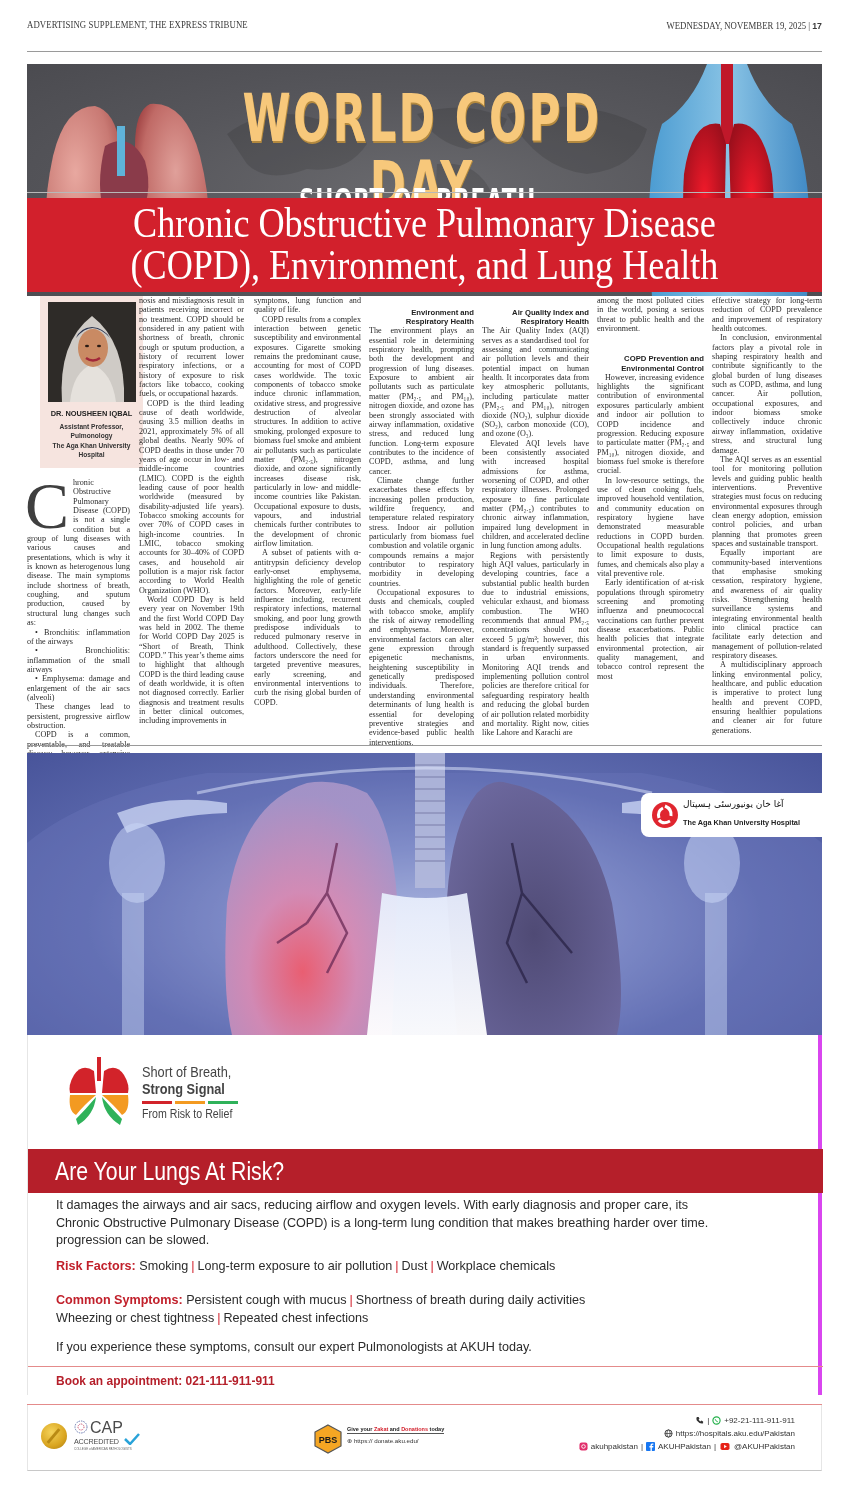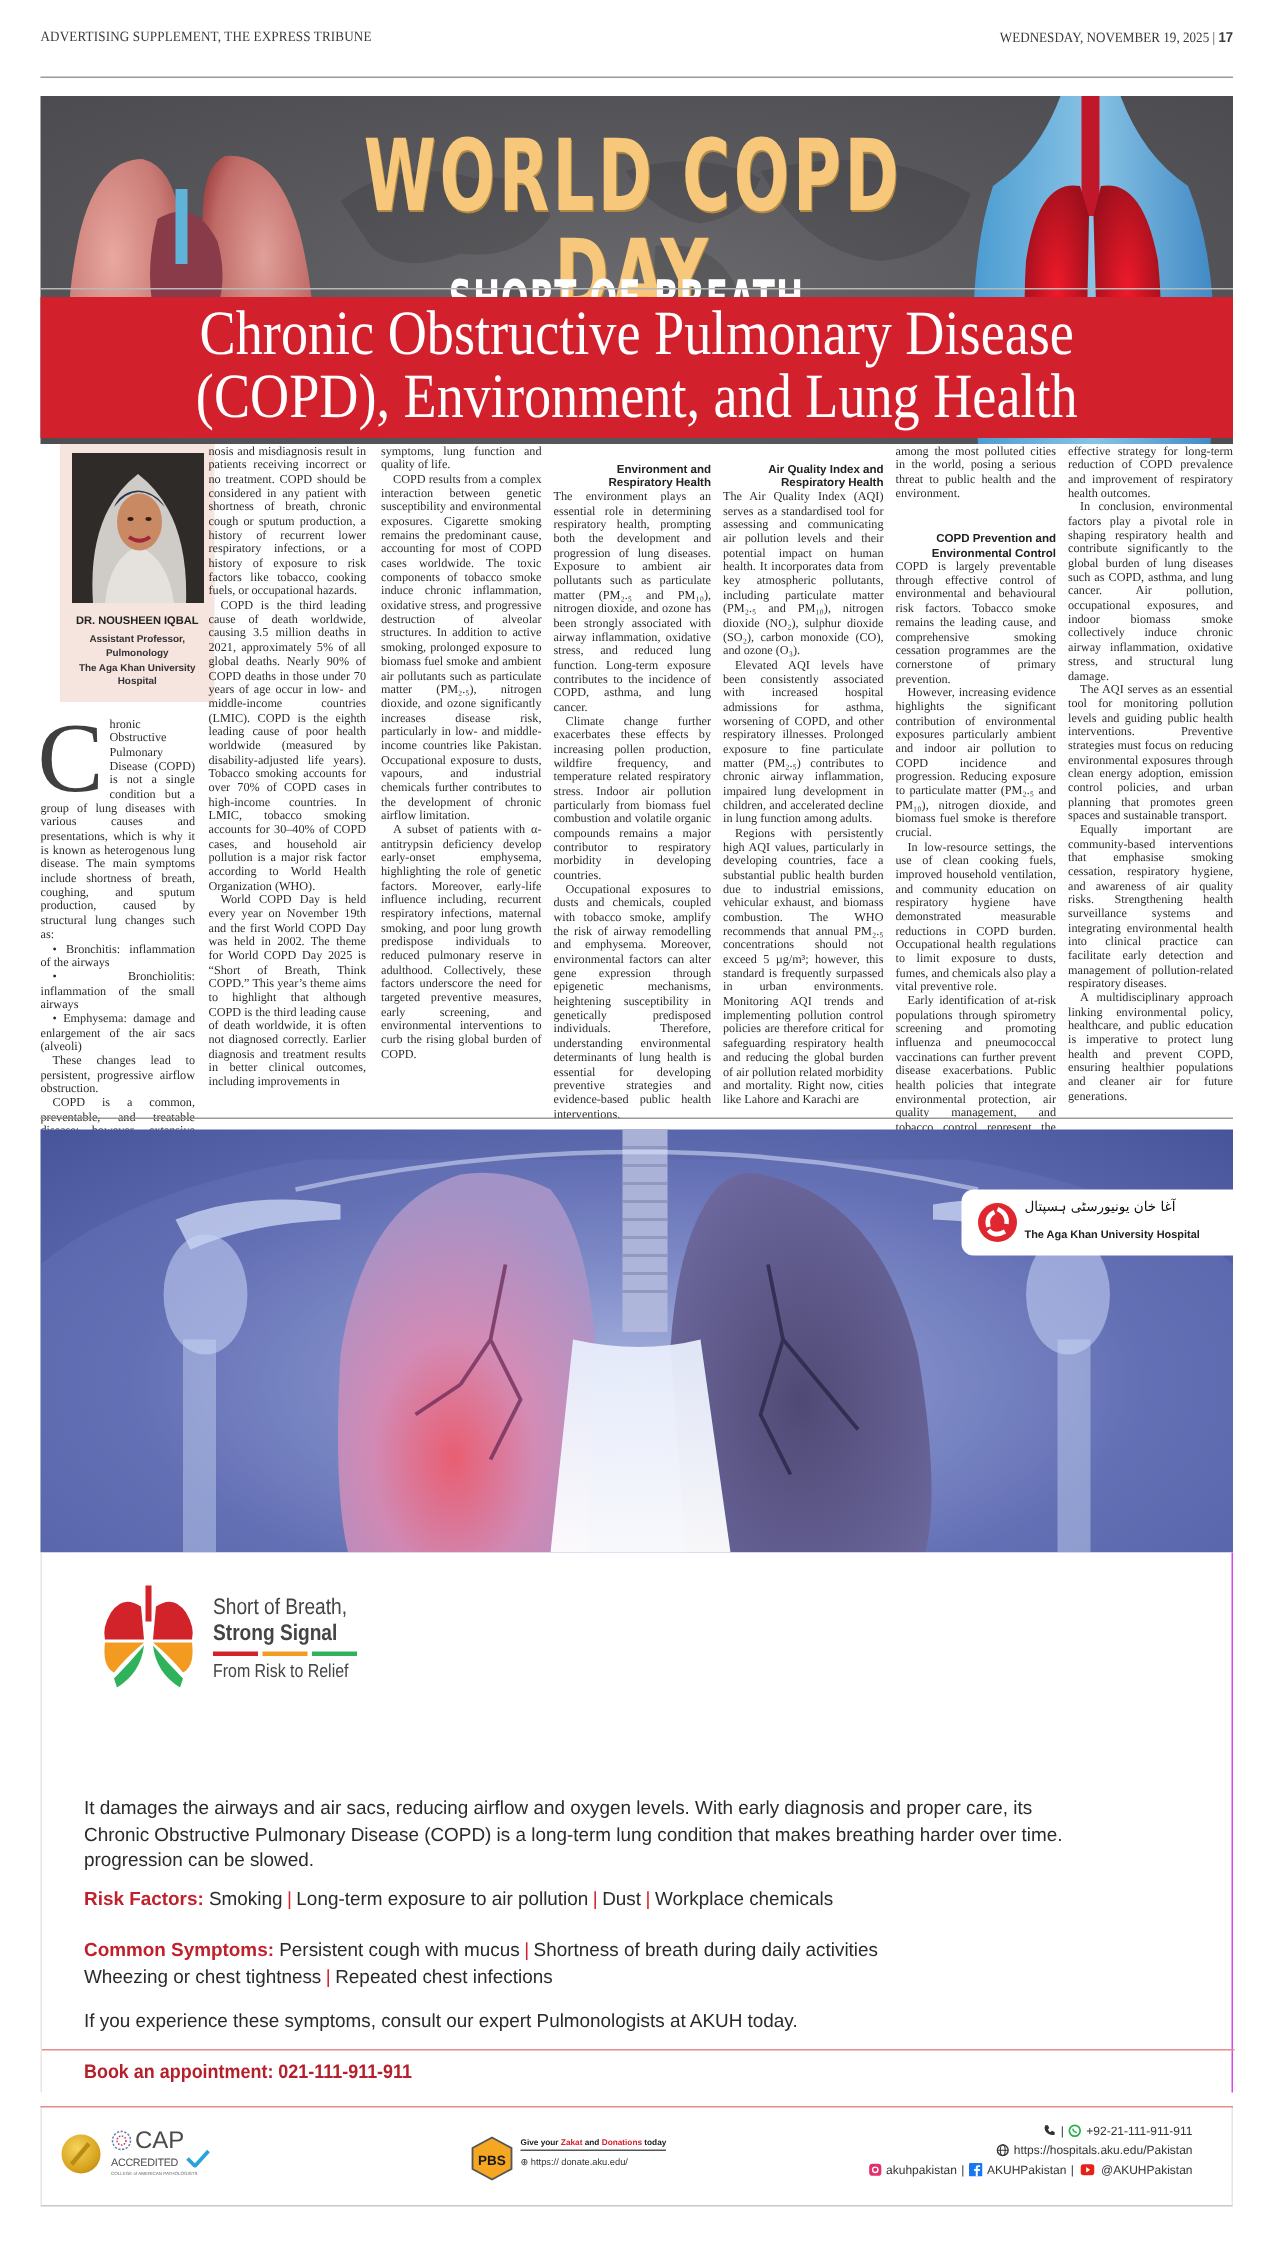--- a/index.html
+++ b/index.html
@@ -51,21 +51,21 @@
 
   
   .rule-mid { position: absolute; left: 27px; top: 745px; width: 795px; height: 1px; background: #9a9a9a; }
   .xray { position: absolute; left: 27px; top: 753px; width: 795px; height: 282px; background: radial-gradient(ellipse at 50% 60%, #c9d3ef 0%, #8d9ad0 30%, #5f6cb0 60%, #48549a 100%); overflow: hidden; }
   .akuh-tag { position: absolute; left: 614px; top: 40px; width: 181px; height: 44px; background: #ffffff; border-radius: 8px 0 0 8px; }
   .akuh-tag .urdu { position: absolute; left: 42px; top: 6px; font-family: "DejaVu Sans", sans-serif; font-size: 9px; color: #111; direction: rtl; }
   .akuh-tag .name { position: absolute; left: 42px; top: 25px; font-family: "Liberation Sans", sans-serif; font-weight: bold; font-size: 7.3px; color: #222; white-space: nowrap; }
   .akuh-tag .logo { position: absolute; left: 10px; top: 8px; width: 28px; height: 28px; }
 
   
-  .campaign { position: absolute; left: 27px; top: 1035px; width: 795px; height: 360px; background: #ffffff; border-left: 1px solid #e6e6e6; border-right: 1px solid #d946ef; }
+  .campaign { position: absolute; left: 27px; top: 1035px; width: 795px; height: 360px; background: #ffffff; border-left: 1px solid #e6e6e6; border-right: 4px solid #d946ef; }
   .slogan-logo { position: absolute; left: 36px; top: 18px; width: 70px; height: 80px; }
   .slogan { position: absolute; left: 114px; top: 28px; font-family: "Liberation Sans", sans-serif; color: #444; }
   .slogan .s1 { font-size: 15px; line-height: 17px; transform: scaleX(0.85); transform-origin: left; white-space: nowrap; }
   .slogan .s2 { font-size: 15px; line-height: 17px; font-weight: bold; transform: scaleX(0.85); transform-origin: left; white-space: nowrap; }
   .slogan .bars { display: flex; gap: 3px; margin: 4px 0 3px; }
   .slogan .bars span { display: block; width: 30px; height: 3px; }
   .slogan .s3 { font-size: 12.5px; line-height: 14px; transform: scaleX(0.85); transform-origin: left; white-space: nowrap; }
 
   .risk-banner { position: absolute; left: 0; top: 114px; width: 795px; height: 44px; background: #b51f2a; }
   .risk-banner .t { position: absolute; left: 27px; top: 8px; font-family: "Liberation Sans", sans-serif; font-size: 25px; color: #ffffff; transform: scaleX(0.85); transform-origin: left; white-space: nowrap; }
@@ -225,21 +225,20 @@
     <h4>Air Quality Index and Respiratory Health</h4>
     <p class="noindent">The Air Quality Index (AQI) serves as a standardised tool for assessing and communicating air pollution levels and their potential impact on human health. It incorporates data from key atmospheric pollutants, including particulate matter (PM₂.₅ and PM₁₀), nitrogen dioxide (NO₂), sulphur dioxide (SO₂), carbon monoxide (CO), and ozone (O₃).</p>
     <p>Elevated AQI levels have been consistently associated with increased hospital admissions for asthma, worsening of COPD, and other respiratory illnesses. Prolonged exposure to fine particulate matter (PM₂.₅) contributes to chronic airway inflammation, impaired lung development in children, and accelerated decline in lung function among adults.</p>
     <p>Regions with persistently high AQI values, particularly in developing countries, face a substantial public health burden due to industrial emissions, vehicular exhaust, and biomass combustion. The WHO recommends that annual PM₂.₅ concentrations should not exceed 5 µg/m³; however, this standard is frequently surpassed in urban environments. Monitoring AQI trends and implementing pollution control policies are therefore critical for safeguarding respiratory health and reducing the global burden of air pollution related morbidity and mortality. Right now, cities like Lahore and Karachi are</p>
   </div>
 
   <div class="col col6">
     <p class="noindent">among the most polluted cities in the world, posing a serious threat to public health and the environment.</p>
     <div class="spacer"></div>
     <h4>COPD Prevention and Environmental Control</h4>
-    <p class="noindent">COPD is largely preventable through effective control of environmental and behavioural risk factors. Tobacco smoke remains the leading cause, and comprehensive smoking cessation programmes are the cornerstone of primary prevention.</p>
     <p>However, increasing evidence highlights the significant contribution of environmental exposures particularly ambient and indoor air pollution to COPD incidence and progression. Reducing exposure to particulate matter (PM₂.₅ and PM₁₀), nitrogen dioxide, and biomass fuel smoke is therefore crucial.</p>
     <p>In low-resource settings, the use of clean cooking fuels, improved household ventilation, and community education on respiratory hygiene have demonstrated measurable reductions in COPD burden. Occupational health regulations to limit exposure to dusts, fumes, and chemicals also play a vital preventive role.</p>
     <p>Early identification of at-risk populations through spirometry screening and promoting influenza and pneumococcal vaccinations can further prevent disease exacerbations. Public health policies that integrate environmental protection, air quality management, and tobacco control represent the most</p>
   </div>
 
   <div class="col col7">
     <p class="noindent">effective strategy for long-term reduction of COPD prevalence and improvement of respiratory health outcomes.</p>
     <p>In conclusion, environmental factors play a pivotal role in shaping respiratory health and contribute significantly to the global burden of lung diseases such as COPD, asthma, and lung cancer. Air pollution, occupational exposures, and indoor biomass smoke collectively induce chronic airway inflammation, oxidative stress, and structural lung damage.</p>
     <p>The AQI serves as an essential tool for monitoring pollution levels and guiding public health interventions. Preventive strategies must focus on reducing environmental exposures through clean energy adoption, emission control policies, and urban planning that promotes green spaces and sustainable transport.</p>
     <p>Equally important are community-based interventions that emphasise smoking cessation, respiratory hygiene, and awareness of air quality risks. Strengthening health surveillance systems and integrating environmental health into clinical practice can facilitate early detection and management of pollution-related respiratory diseases.</p>
@@ -319,20 +318,23 @@
     <div class="s1">Short of Breath,</div>
     <div class="s2">Strong Signal</div>
     <div class="bars">
       <span style="background:#d2232a"></span>
       <span style="background:#f39a21"></span>
       <span style="background:#2fb25a"></span>
     </div>
     <div class="s3">From Risk to Relief</div>
   </div>
 
+  <div class="risk-banner">
+    <div class="t">Are Your Lungs At Risk?</div>
+  </div>
 
   <div class="c-text c-intro">
     <div>It damages the airways and air sacs, reducing airflow and oxygen levels. With early diagnosis and proper care, its</div>
     <div>Chronic Obstructive Pulmonary Disease (COPD) is a long-term lung condition that makes breathing harder over time.</div>
     <div>progression can be slowed.</div>
   </div>
 
   <div class="c-text c-risk">
     <span class="lbl">Risk Factors:</span>
     <span>Smoking</span><span class="sep">|</span><span>Long-term exposure to air pollution</span><span class="sep">|</span><span>Dust</span><span class="sep">|</span><span>Workplace chemicals</span>

